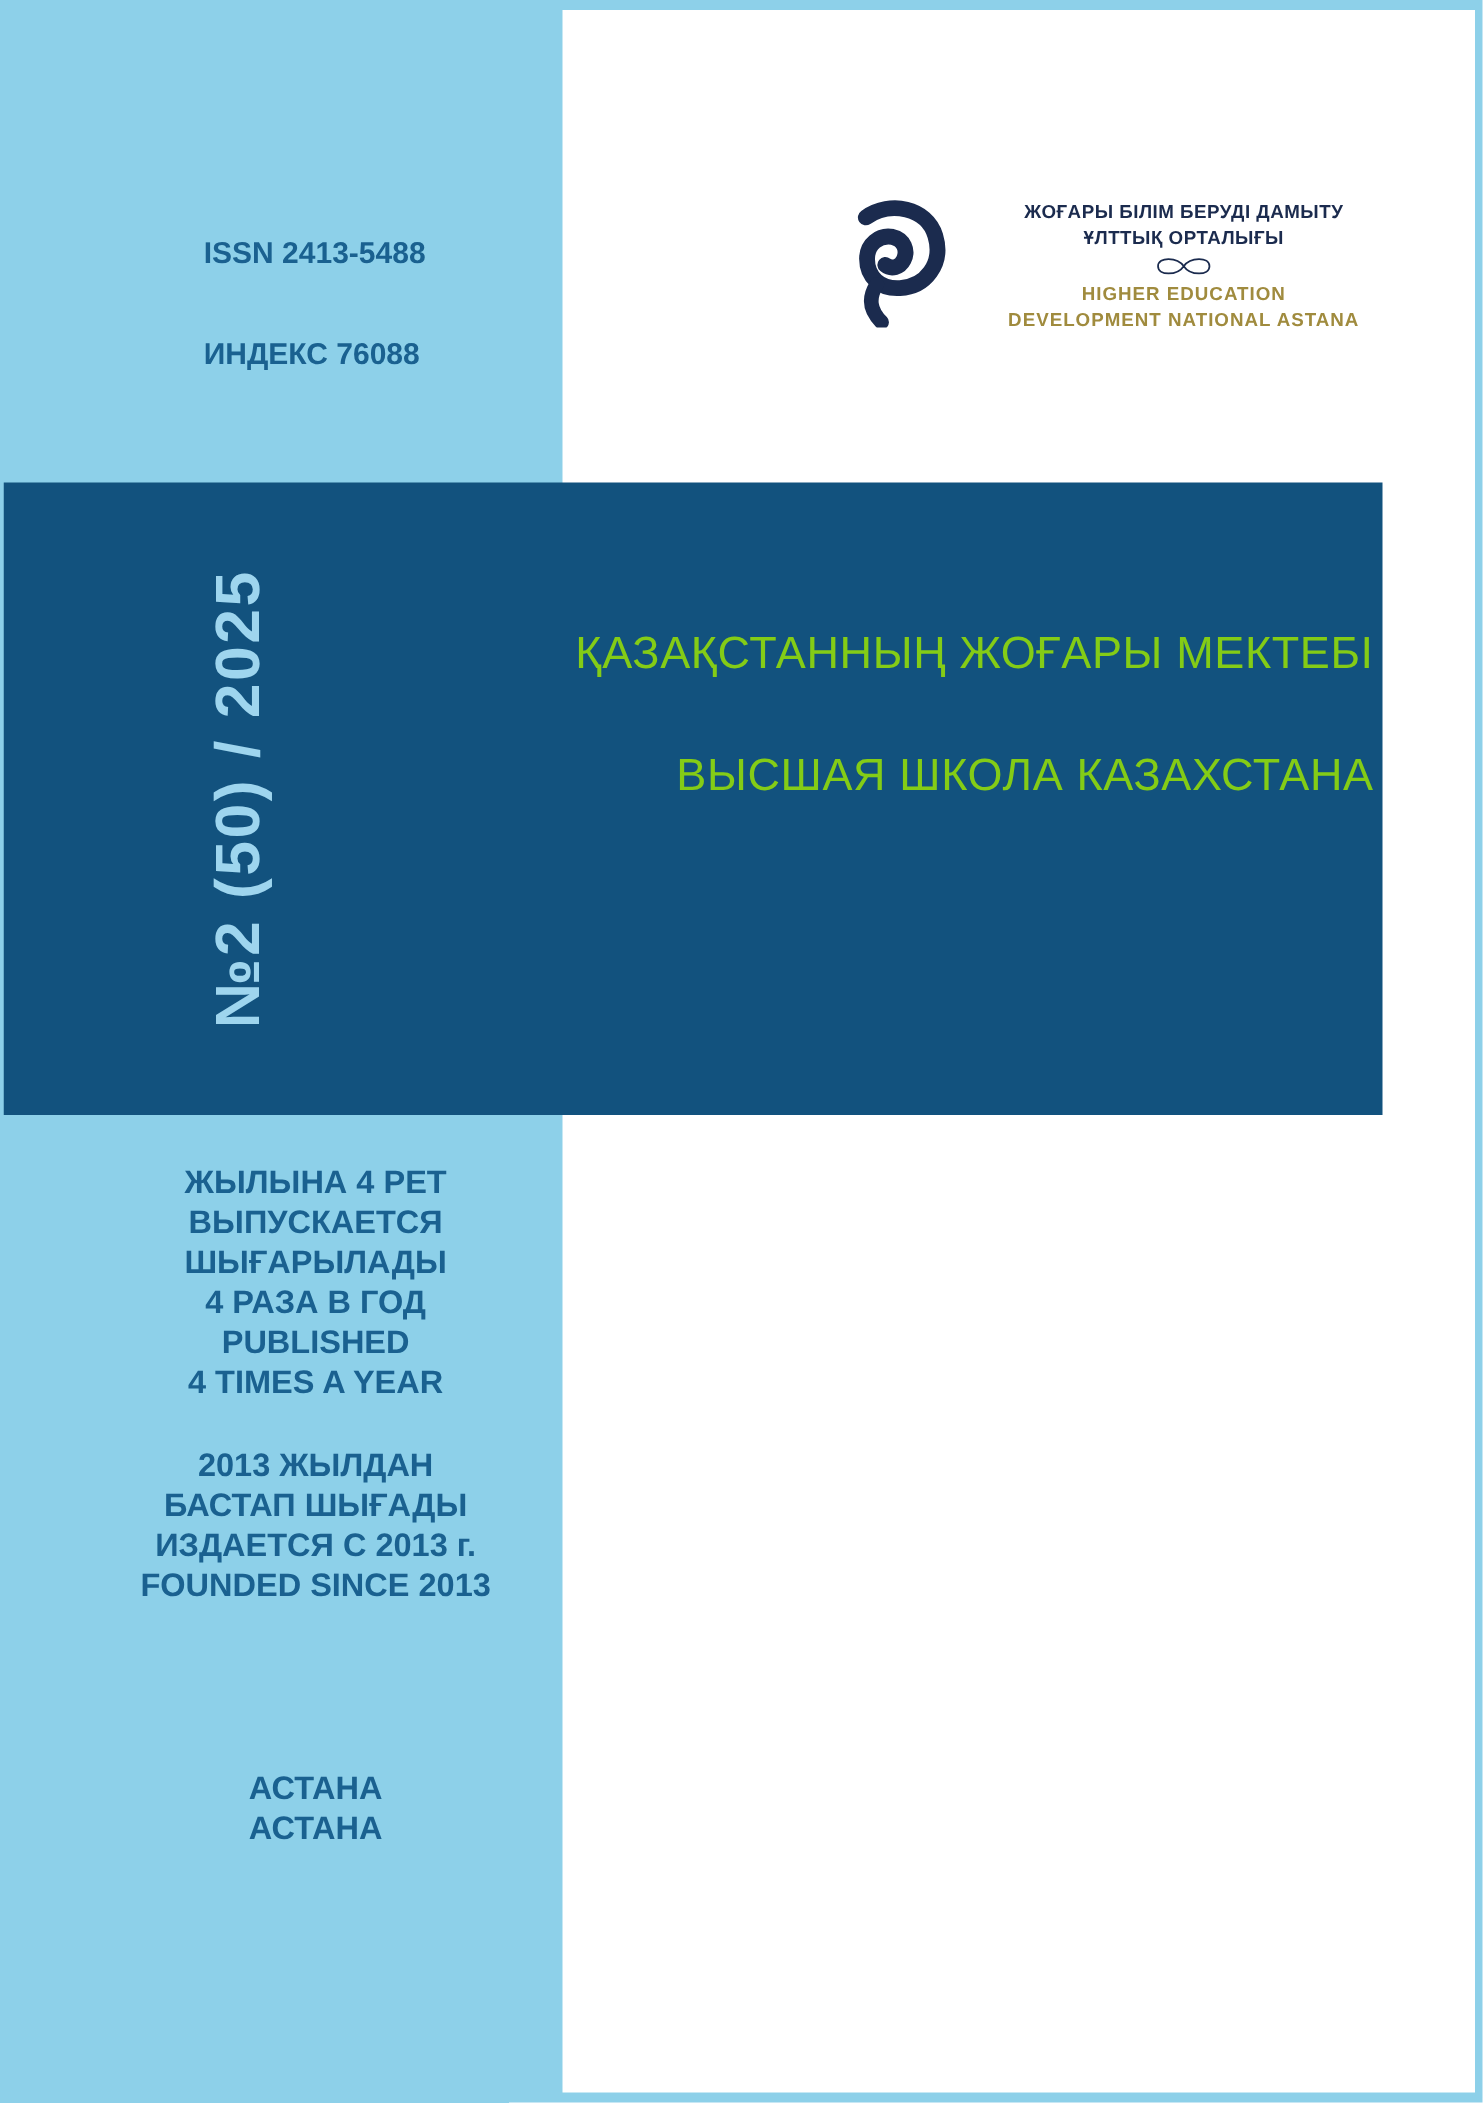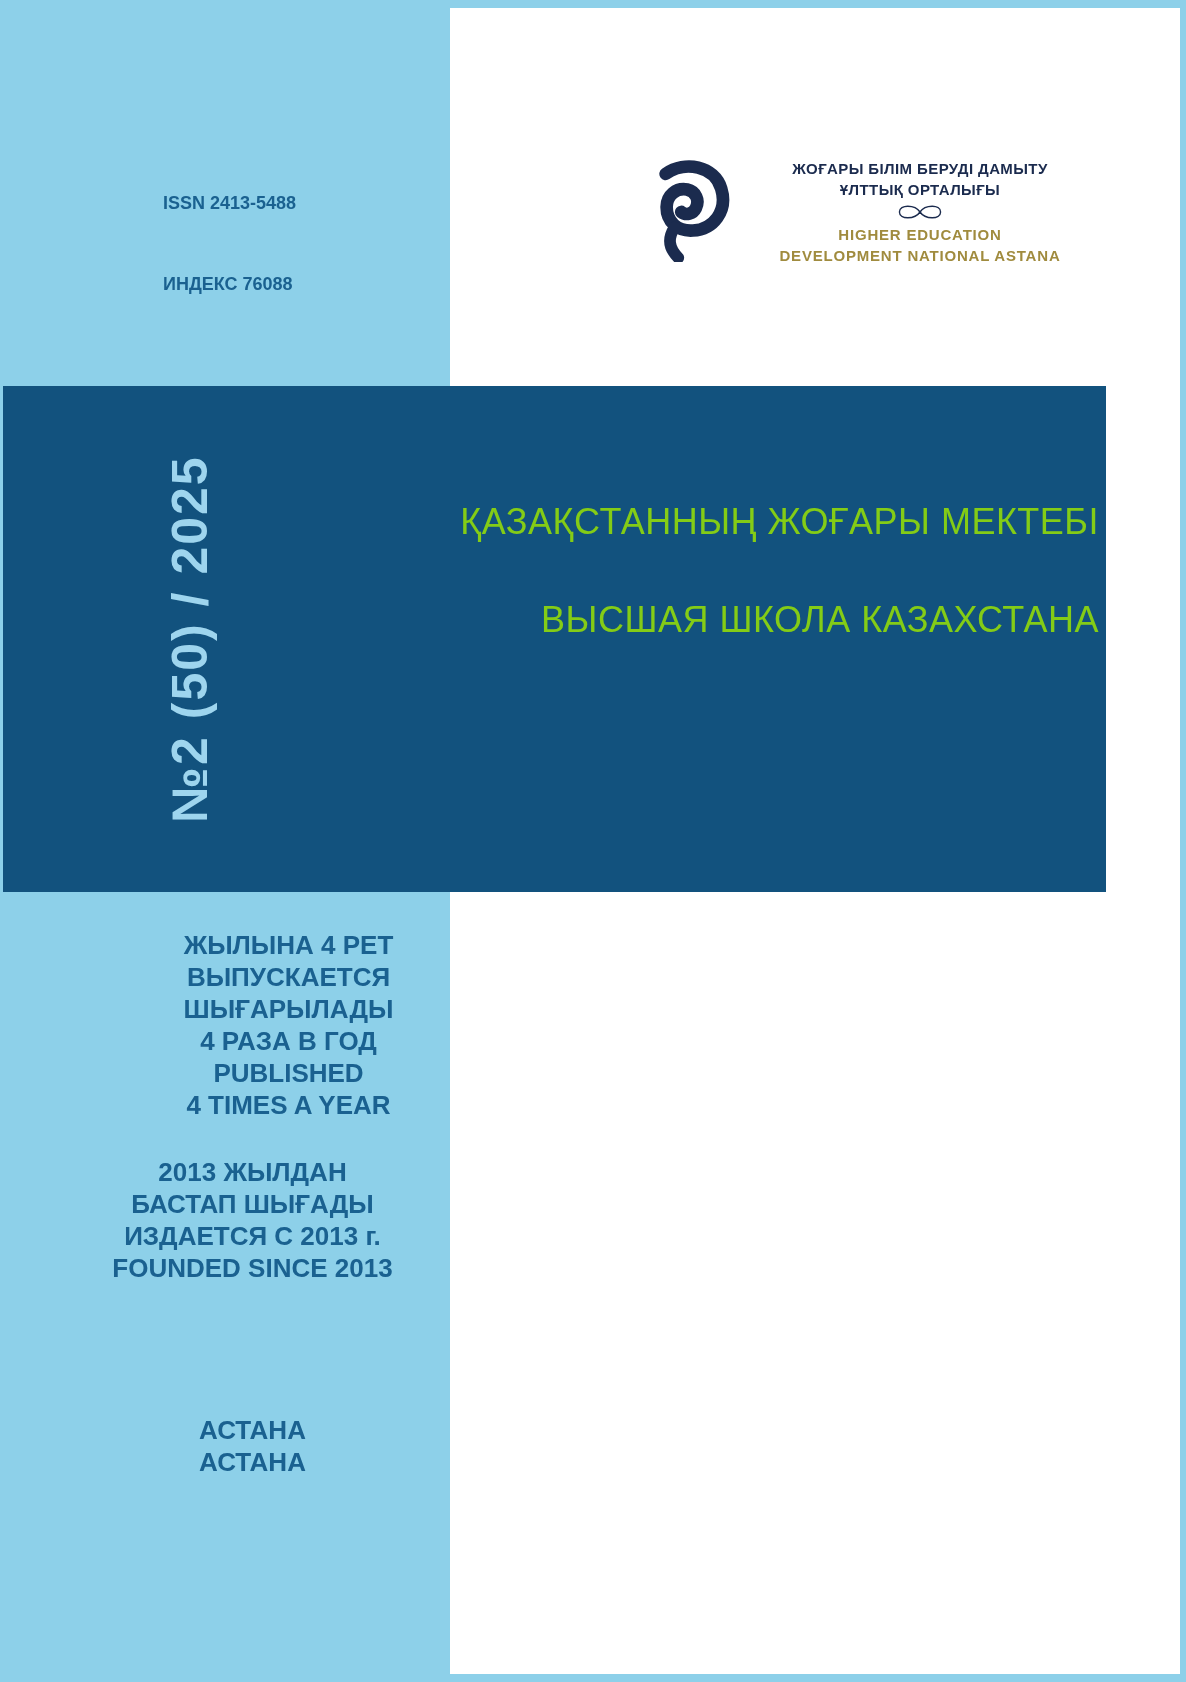--- a/index.html
+++ b/index.html
@@ -18,28 +18,28 @@
     left: 450px; top: 8px;
     width: 730px; height: 1666px;
     background: #ffffff;
   }
   
   .codes {
     position: absolute;
     left: 163px; top: 188px;
     color: #1a6190;
     font-weight: bold;
-    font-size: 18px;
+    font-size: 24px;
     line-height: 30px;
   }
   .codes .index-line { margin-top: 51px; }
   
   .logo-block {
     position: absolute;
-    left: 652px; top: 158px;
+    left: 679px; top: 158px;
     width: 440px;
     display: flex;
     align-items: center;
     gap: 18px;
   }
   .logo-mark { flex: 0 0 auto; }
   .logo-text {
     flex: 1 1 auto;
     text-align: center;
     color: #1b2b4e;
@@ -92,21 +92,21 @@
   
   .info-block {
     position: absolute;
     left: 0; width: 505px;
     text-align: center;
     color: #1a6190;
     font-weight: bold;
     font-size: 26px;
     line-height: 32px;
   }
-  .block-frequency { top: 929px; padding-left: 36px; }
+  .block-frequency { top: 929px; }
   .block-founded  { top: 1156px; }
   .block-imprint  { top: 1414px; }
 </style>
 </head>
 <body>
 
 <div class="page">
 
   <div class="white-sheet"></div>
 

